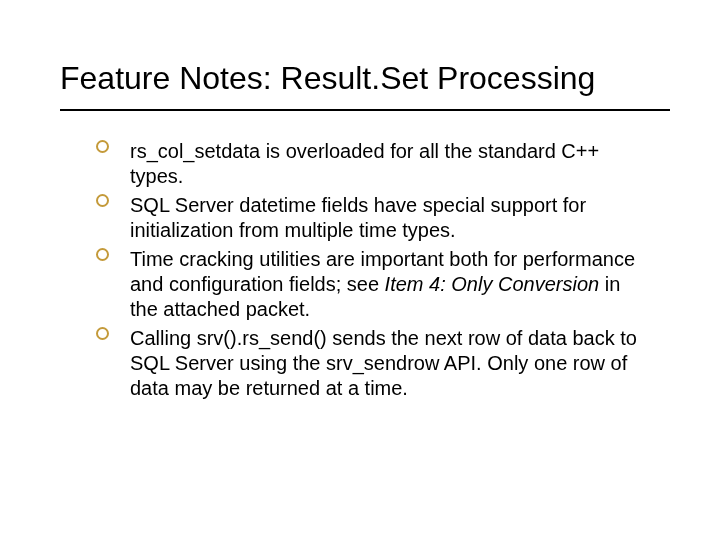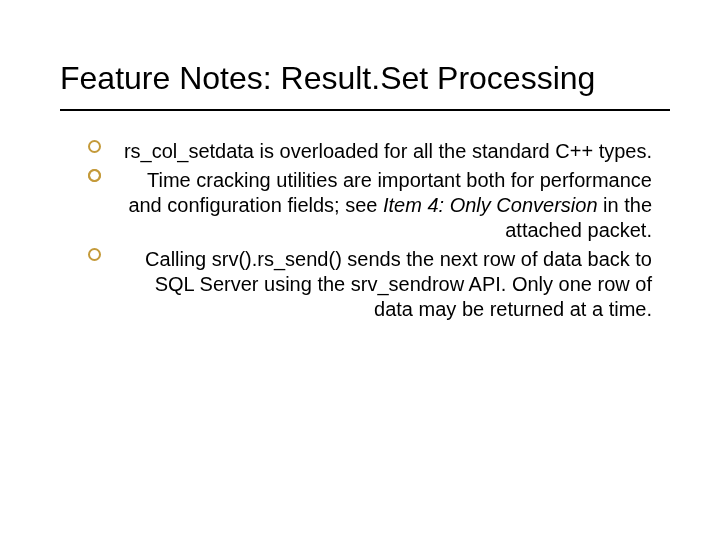--- a/index.html
+++ b/index.html
@@ -28,22 +28,21 @@
   }
   .rule {
     border: none;
     border-top: 2px solid #000000;
     margin: 0 0 28px 0;
     width: 100%;
   }
   .bullets {
     list-style: none;
     padding: 0 10px 0 20px;
-    margin: 8px;
-    text-align: right;
+    margin: 16px;
   }
   .bullets li {
     position: relative;
     padding-left: 34px;
     font-size: 20px;
     line-height: 1.25;
     margin-bottom: 4px;
   }
   .bullets li .bullet-mark {
     position: absolute;
@@ -65,20 +64,21 @@
 <div class="slide">
   <h1 class="title">Feature Notes: Result.Set Processing</h1>
   <hr class="rule">
   <ul class="bullets">
     <li>
       <span class="bullet-mark"></span>
       <span><span>rs_col_setdata is overloaded for all the standard C++ types.</span></span>
     </li>
     <li>
       <span class="bullet-mark"></span>
+      <span><span>SQL Server datetime fields have special support for initialization from multiple time types.</span></span>
     </li>
     <li>
       <span class="bullet-mark"></span>
       <span><span>Time cracking utilities are important both for performance and configuration fields; see </span><span class="italic">Item 4: Only Conversion</span><span> in the attached packet.</span></span>
     </li>
     <li>
       <span class="bullet-mark"></span>
       <span><span>Calling srv().rs_send() sends the next row of data back to SQL Server using the srv_sendrow API. Only one row of data may be returned at a time.</span></span>
     </li>
   </ul>

